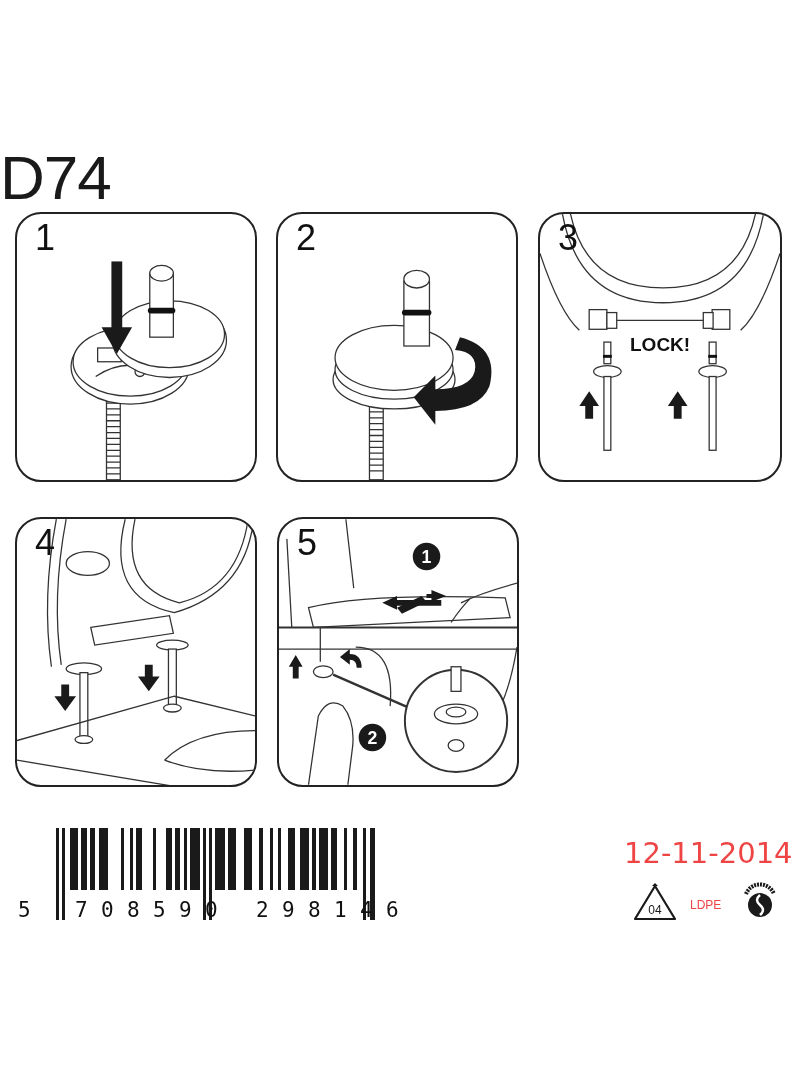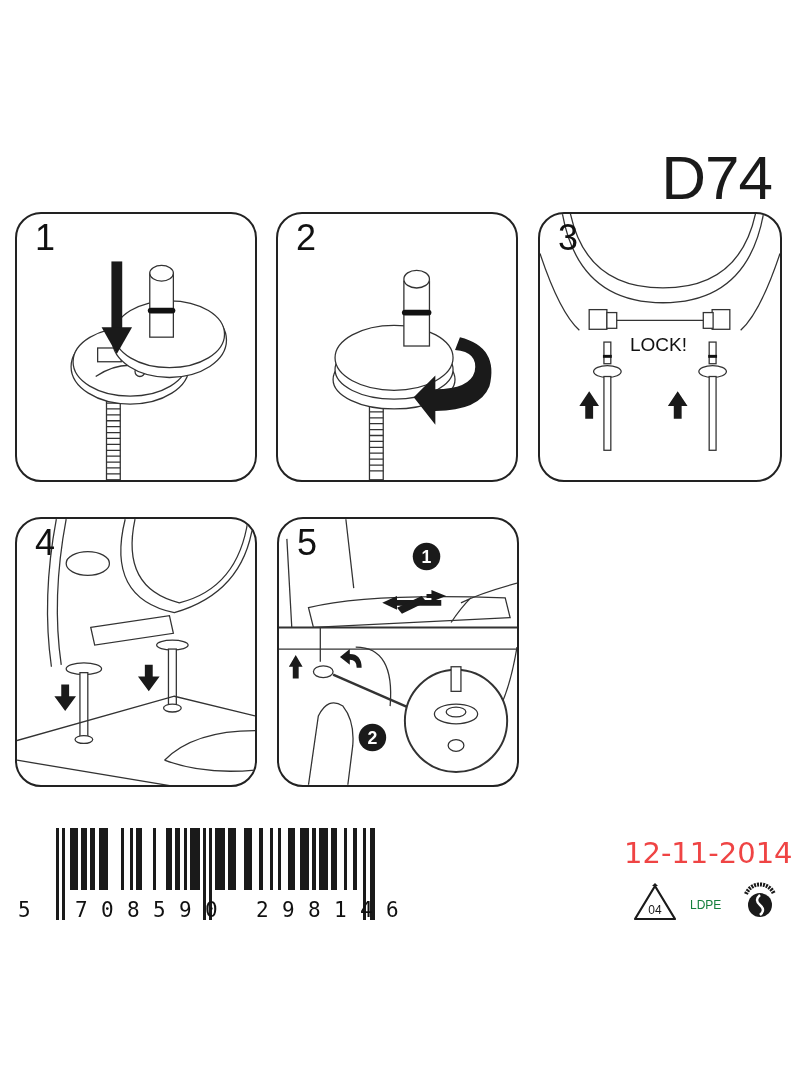--- a/index.html
+++ b/index.html
@@ -1,26 +1,26 @@
 <!DOCTYPE html>
 <html><head>
 <meta charset="utf-8">
 <style>
   html,body{margin:0;padding:0;background:#fff;}
   body{width:802px;height:1087px;position:relative;overflow:hidden;font-family:"Liberation Sans",sans-serif;color:#1a1a1a;}
-  .title{position:absolute;left:0;width:772px;top:138px;text-align:right;font-size:62px;line-height:80px;font-family:"Liberation Sans",sans-serif;color:#1a1a1a;letter-spacing:-1px;}
+  .title{position:absolute;left:0;width:772px;top:138px;text-align:left;font-size:62px;line-height:80px;font-family:"Liberation Sans",sans-serif;color:#1a1a1a;letter-spacing:-1px;}
   .panel{position:absolute;border:2.5px solid #222;border-radius:26px;background:#fff;overflow:hidden;box-sizing:border-box;}
   .panel svg{position:absolute;left:0;top:0;width:100%;height:100%;}
   .step-num{position:absolute;left:18px;top:4px;font-size:36px;line-height:40px;color:#111;font-family:"Liberation Sans",sans-serif;z-index:2;}
   .lock{position:absolute;font-size:19px;color:#111;font-family:"Liberation Sans",sans-serif;z-index:2;}
   .barcode{position:absolute;left:18px;top:828px;width:420px;height:92px;}
   .bc-digit{position:absolute;font-family:"DejaVu Sans Mono",monospace;font-size:21px;color:#111;}
   .date{position:absolute;left:624px;top:836px;font-size:29px;font-family:"DejaVu Sans",sans-serif;color:#ef4444;}
   .recycle{position:absolute;left:632px;top:883px;width:46px;height:40px;}
-  .ldpe{position:absolute;left:690px;top:898px;font-size:12px;font-family:"Liberation Sans",sans-serif;color:#15803d;}
+  .ldpe{position:absolute;left:690px;top:898px;font-size:12px;font-family:"Liberation Sans",sans-serif;color:#ef4444;}
   .greendot{position:absolute;left:741px;top:880px;width:38px;height:40px;}
 </style>
 </head>
 <body>
 
 <div class="title">D74</div>
 
 <div class="panel" style="left:15px;top:212px;width:242px;height:270px;">
   <div class="step-num">1</div>
   <svg viewBox="0 0 242 270">
@@ -65,21 +65,21 @@
     </g>
     <rect x="126" y="97" width="30" height="6" fill="#111" rx="3"></rect>
     <g>
       <path d="M185 125 q40 10 30 50 q-10 25 -55 25 l0 14 l-22 -28 l22 -22 l0 14 q35 0 40 -18 q4 -20 -20 -22 z" fill="#1a1a1a"></path>
     </g>
   </svg>
 </div>
 
 <div class="panel" style="left:538px;top:212px;width:244px;height:270px;">
   <div class="step-num">3</div>
-  <div class="lock" style="left:90px;top:120px;">LOCK!</div>
+  <div class="lock" style="left:90px;top:120px;font-weight:bold;">LOCK!</div>
   <svg viewBox="0 0 244 270">
     <g fill="none" stroke="#333" stroke-width="1.3">
       <path d="M30 -5 q15 80 95 80 q80 0 95 -80"></path>
       <path d="M22 -5 q15 95 103 95 q88 0 103 -95"></path>
       <path d="M0 40 q20 60 40 78 M244 40 q-20 60 -40 78"></path>
       <rect x="50" y="97" width="18" height="20" fill="#fff"></rect>
       <rect x="68" y="100" width="10" height="16" fill="#fff"></rect>
       <rect x="175" y="97" width="18" height="20" fill="#fff"></rect>
       <rect x="166" y="100" width="10" height="16" fill="#fff"></rect>
       <line x1="78" y1="108" x2="166" y2="108"></line>

